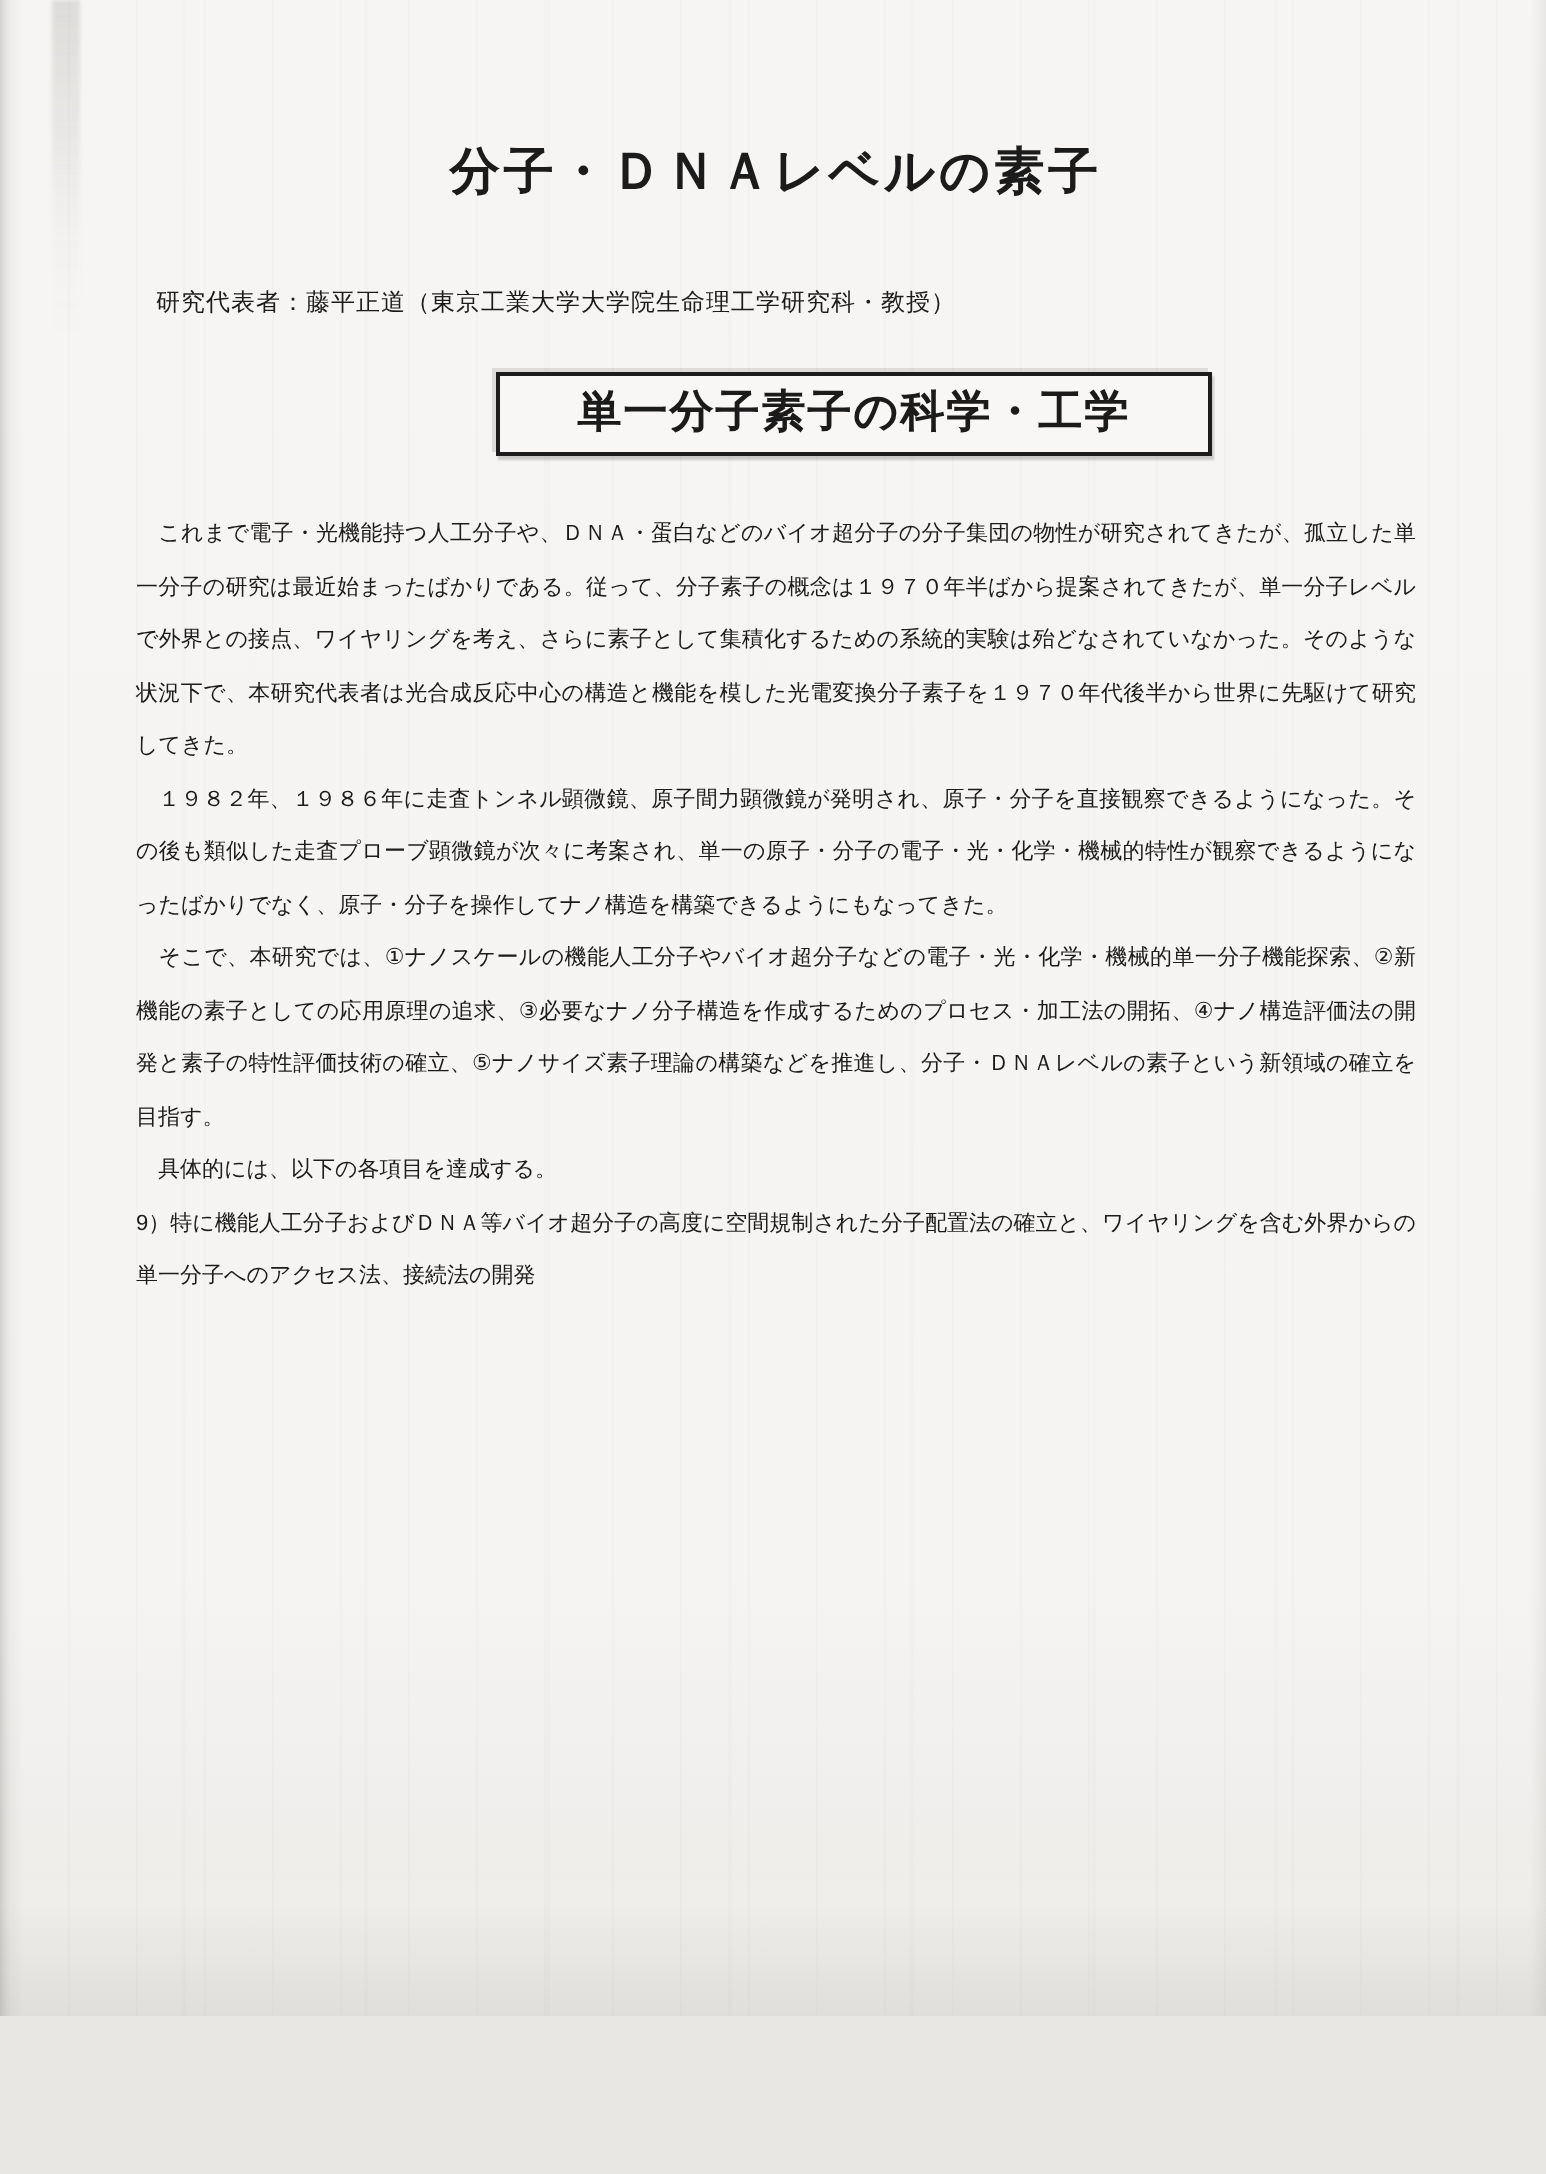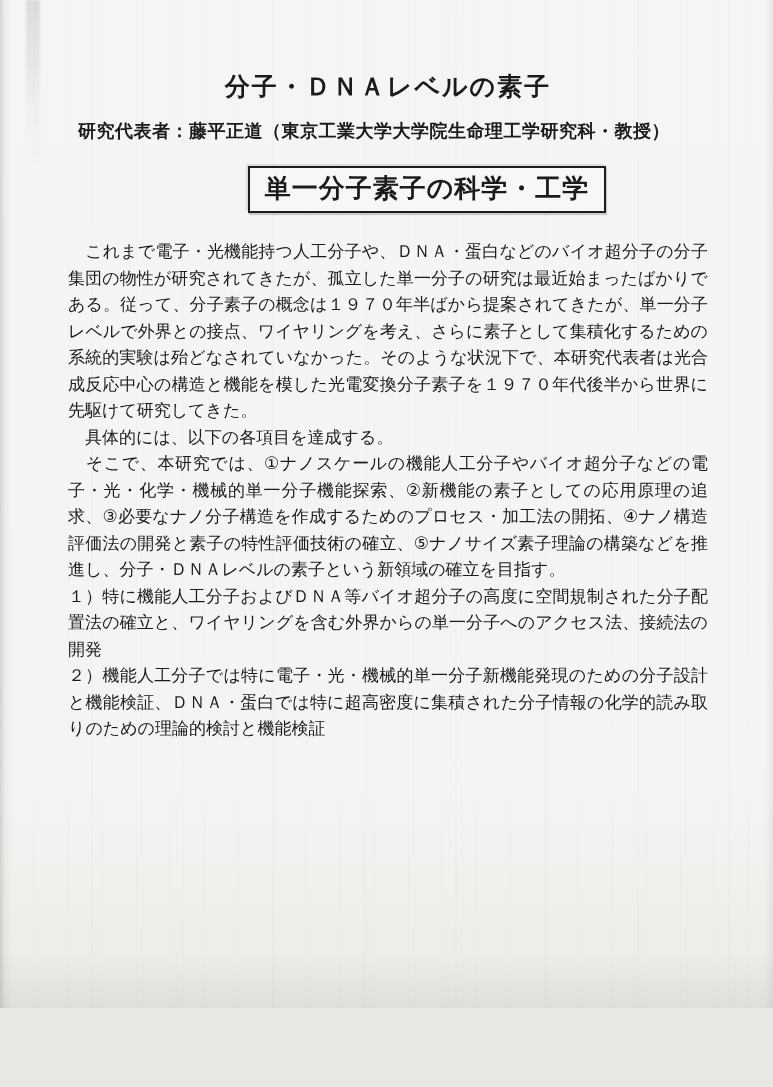--- a/index.html
+++ b/index.html
@@ -50,45 +50,45 @@
   }
   .doc-title {
     margin: 70px 0 0 0;
     text-align: center;
     font-size: 25px;
     line-height: 32px;
     font-weight: bold;
     letter-spacing: 2px;
   }
   .researcher-line {
-    margin-top: 16px;
+    margin-top: 36px;
     padding-left: 10px;
-    font-size: 18px;
+    font-size: 12px;
     line-height: 26px;
-    font-weight: bold;
+    font-weight: normal;
     letter-spacing: 0.5px;
   }
   .section-box {
     box-sizing: border-box;
     margin: 22px 0 0 180px;
     width: 358px;
     border: 2px solid #1c1c1c;
     box-shadow: -2px -2px 0 rgba(0,0,0,0.10), 1px 2px 1px rgba(0,0,0,0.18);
     background: #f8f7f5;
     text-align: center;
     padding: 3px 0 5px 0;
   }
   .section-heading {
-    font-size: 26px;
+    font-size: 22px;
     font-weight: bold;
     letter-spacing: 1px;
   }
   .body-text {
     margin-top: 26px;
-    font-size: 17px;
+    font-size: 11px;
     line-height: 26.5px;
     text-align: justify;
     letter-spacing: 0;
   }
   .body-text p {
     margin: 0;
     overflow-wrap: break-word;
   }
 </style>
 </head>
@@ -105,19 +105,19 @@
     <h1 class="doc-title">分子・ＤＮＡレベルの素子</h1>
 
     <div class="researcher-line">研究代表者：藤平正道（東京工業大学大学院生命理工学研究科・教授）</div>
 
     <div class="section-box">
       <span class="section-heading">単一分子素子の科学・工学</span>
     </div>
 
     <div class="body-text">
       <p>　これまで電子・光機能持つ人工分子や、ＤＮＡ・蛋白などのバイオ超分子の分子集団の物性が研究されてきたが、孤立した単一分子の研究は最近始まったばかりである。従って、分子素子の概念は１９７０年半ばから提案されてきたが、単一分子レベルで外界との接点、ワイヤリングを考え、さらに素子として集積化するための系統的実験は殆どなされていなかった。そのような状況下で、本研究代表者は光合成反応中心の構造と機能を模した光電変換分子素子を１９７０年代後半から世界に先駆けて研究してきた。</p>
+      <p>　１９８２年、１９８６年に走査トンネル顕微鏡、原子間力顕微鏡が発明され、原子・分子を直接観察できるようになった。その後も類似した走査プローブ顕微鏡が次々に考案され、単一の原子・分子の電子・光・化学・機械的特性が観察できるようになったばかりでなく、原子・分子を操作してナノ構造を構築できるようにもなってきた。</p>
+      <p>　そこで、本研究では、①ナノスケールの機能人工分子やバイオ超分子などの電子・光・化学・機械的単一分子機能探索、②新機能の素子としての応用原理の追求、③必要なナノ分子構造を作成するためのプロセス・加工法の開拓、④ナノ構造評価法の開発と素子の特性評価技術の確立、⑤ナノサイズ素子理論の構築などを推進し、分子・ＤＮＡレベルの素子という新領域の確立を目指す。</p>
       <p>　具体的には、以下の各項目を達成する。</p>
-      <p>　そこで、本研究では、①ナノスケールの機能人工分子やバイオ超分子などの電子・光・化学・機械的単一分子機能探索、②新機能の素子としての応用原理の追求、③必要なナノ分子構造を作成するためのプロセス・加工法の開拓、④ナノ構造評価法の開発と素子の特性評価技術の確立、⑤ナノサイズ素子理論の構築などを推進し、分子・ＤＮＡレベルの素子という新領域の確立を目指す。</p>
-      <p>１）特に機能人工分子およびＤＮＡ等バイオ超分子の高度に空間規制された分子配置法の確立と、ワイヤリングを含む外界からの単一分子へのアクセス法、接続法の開発</p>
-      <p>２）機能人工分子では特に電子・光・機械的単一分子新機能発現のための分子設計と機能検証、ＤＮＡ・蛋白では特に超高密度に集積された分子情報の化学的読み取りのための理論的検討と機能検証</p>
+      <p>9）特に機能人工分子およびＤＮＡ等バイオ超分子の高度に空間規制された分子配置法の確立と、ワイヤリングを含む外界からの単一分子へのアクセス法、接続法の開発</p>
     </div>
   </div>
 </div>
 
 </body></html>

